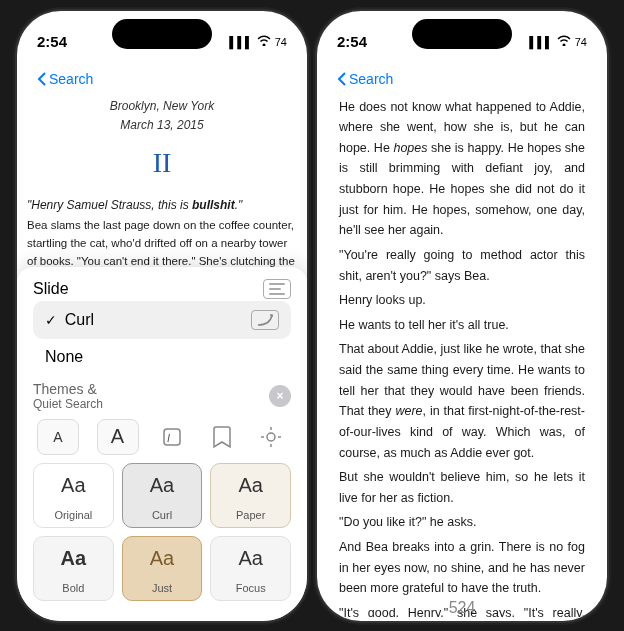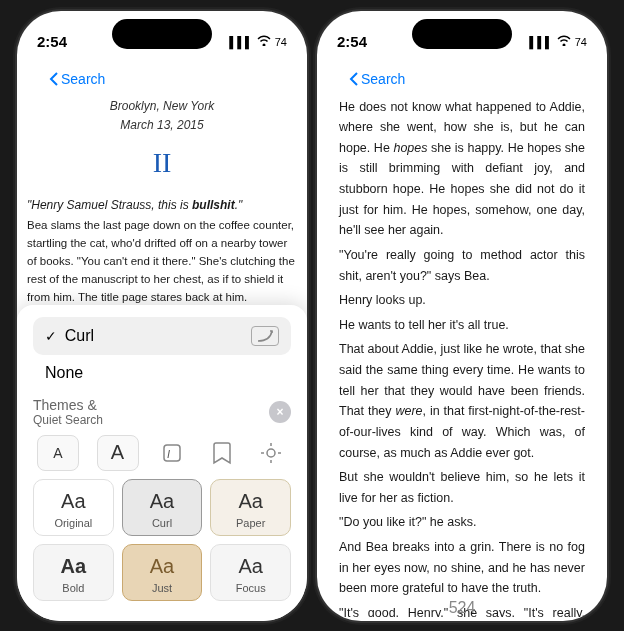--- a/index.html
+++ b/index.html
@@ -64,21 +64,21 @@
       width: 100px;
       height: 30px;
       background: #000;
       border-radius: 20px;
     }
     
     .nav-bar {
       height: 36px;
       display: flex;
       align-items: center;
-      padding: 0 32px;
+      padding: 0 20px;
     }
     .nav-back {
       color: #007AFF;
       font-size: 14px;
       display: flex;
       align-items: center;
       gap: 2px;
     }
     .nav-back svg {
       width: 10px;
@@ -207,21 +207,21 @@
       grid-template-columns: repeat(3, 1fr);
       gap: 8px;
       margin-top: 8px;
     }
     .theme-card {
       border-radius: 10px;
       padding: 10px 8px 6px;
       display: flex;
       flex-direction: column;
       align-items: center;
-      gap: 4px;
+      gap: 12px;
       border: 1.5px solid #e0e0e0;
       background: #fff;
     }
     .theme-card.selected {
       border-color: #999;
       background: #e8e8e8;
     }
     .theme-card.calm {
       background: #e8d5b5;
       border-color: #c9a870;
@@ -308,20 +308,30 @@
         <div class="chapter-num">II</div>
         <div class="book-text">
           <p><em>"Henry Samuel Strauss, this is <strong>bullshit</strong>."</em></p>
           <p style="font-size:11.5px;">Bea slams the last page down on the coffee counter, startling the cat, who'd drifted off on a nearby tower of books. "You can't end it there." She's clutching the rest of the manuscript to her chest, as if to shield it from him. The title page stares back at him.</p>
 
         </div>
       </div>
 
       <div class="overlay-panel">
 
+        <div style="display:flex; align-items:center; justify-content:space-between; margin-bottom:2px;">
+          <span style="font-size:16px; font-weight:500;">Slide</span>
+          <div class="slide-option-icon">
+            <svg width="16" height="12" viewBox="0 0 16 12">
+                <rect x="0" y="0" width="16" height="2" rx="1" fill="#aaa"></rect>
+                <rect x="0" y="5" width="12" height="2" rx="1" fill="#aaa"></rect>
+                <rect x="0" y="10" width="16" height="2" rx="1" fill="#aaa"></rect>
+              </svg>
+          </div>
+        </div>
 
         <div class="slide-option-row selected">
           <div style="display:flex;align-items:center;">
             <span class="check-icon">✓</span>
             <span>Curl</span>
           </div>
           <div class="slide-option-icon">
             <svg width="18" height="14" viewBox="0 0 18 14">
                 <path d="M2 12 Q14 12 16 2" stroke="#888" stroke-width="1.5" fill="none"></path>
                 <path d="M14 2 L16 2 L16 4" stroke="#888" stroke-width="1.5" fill="none"></path>

